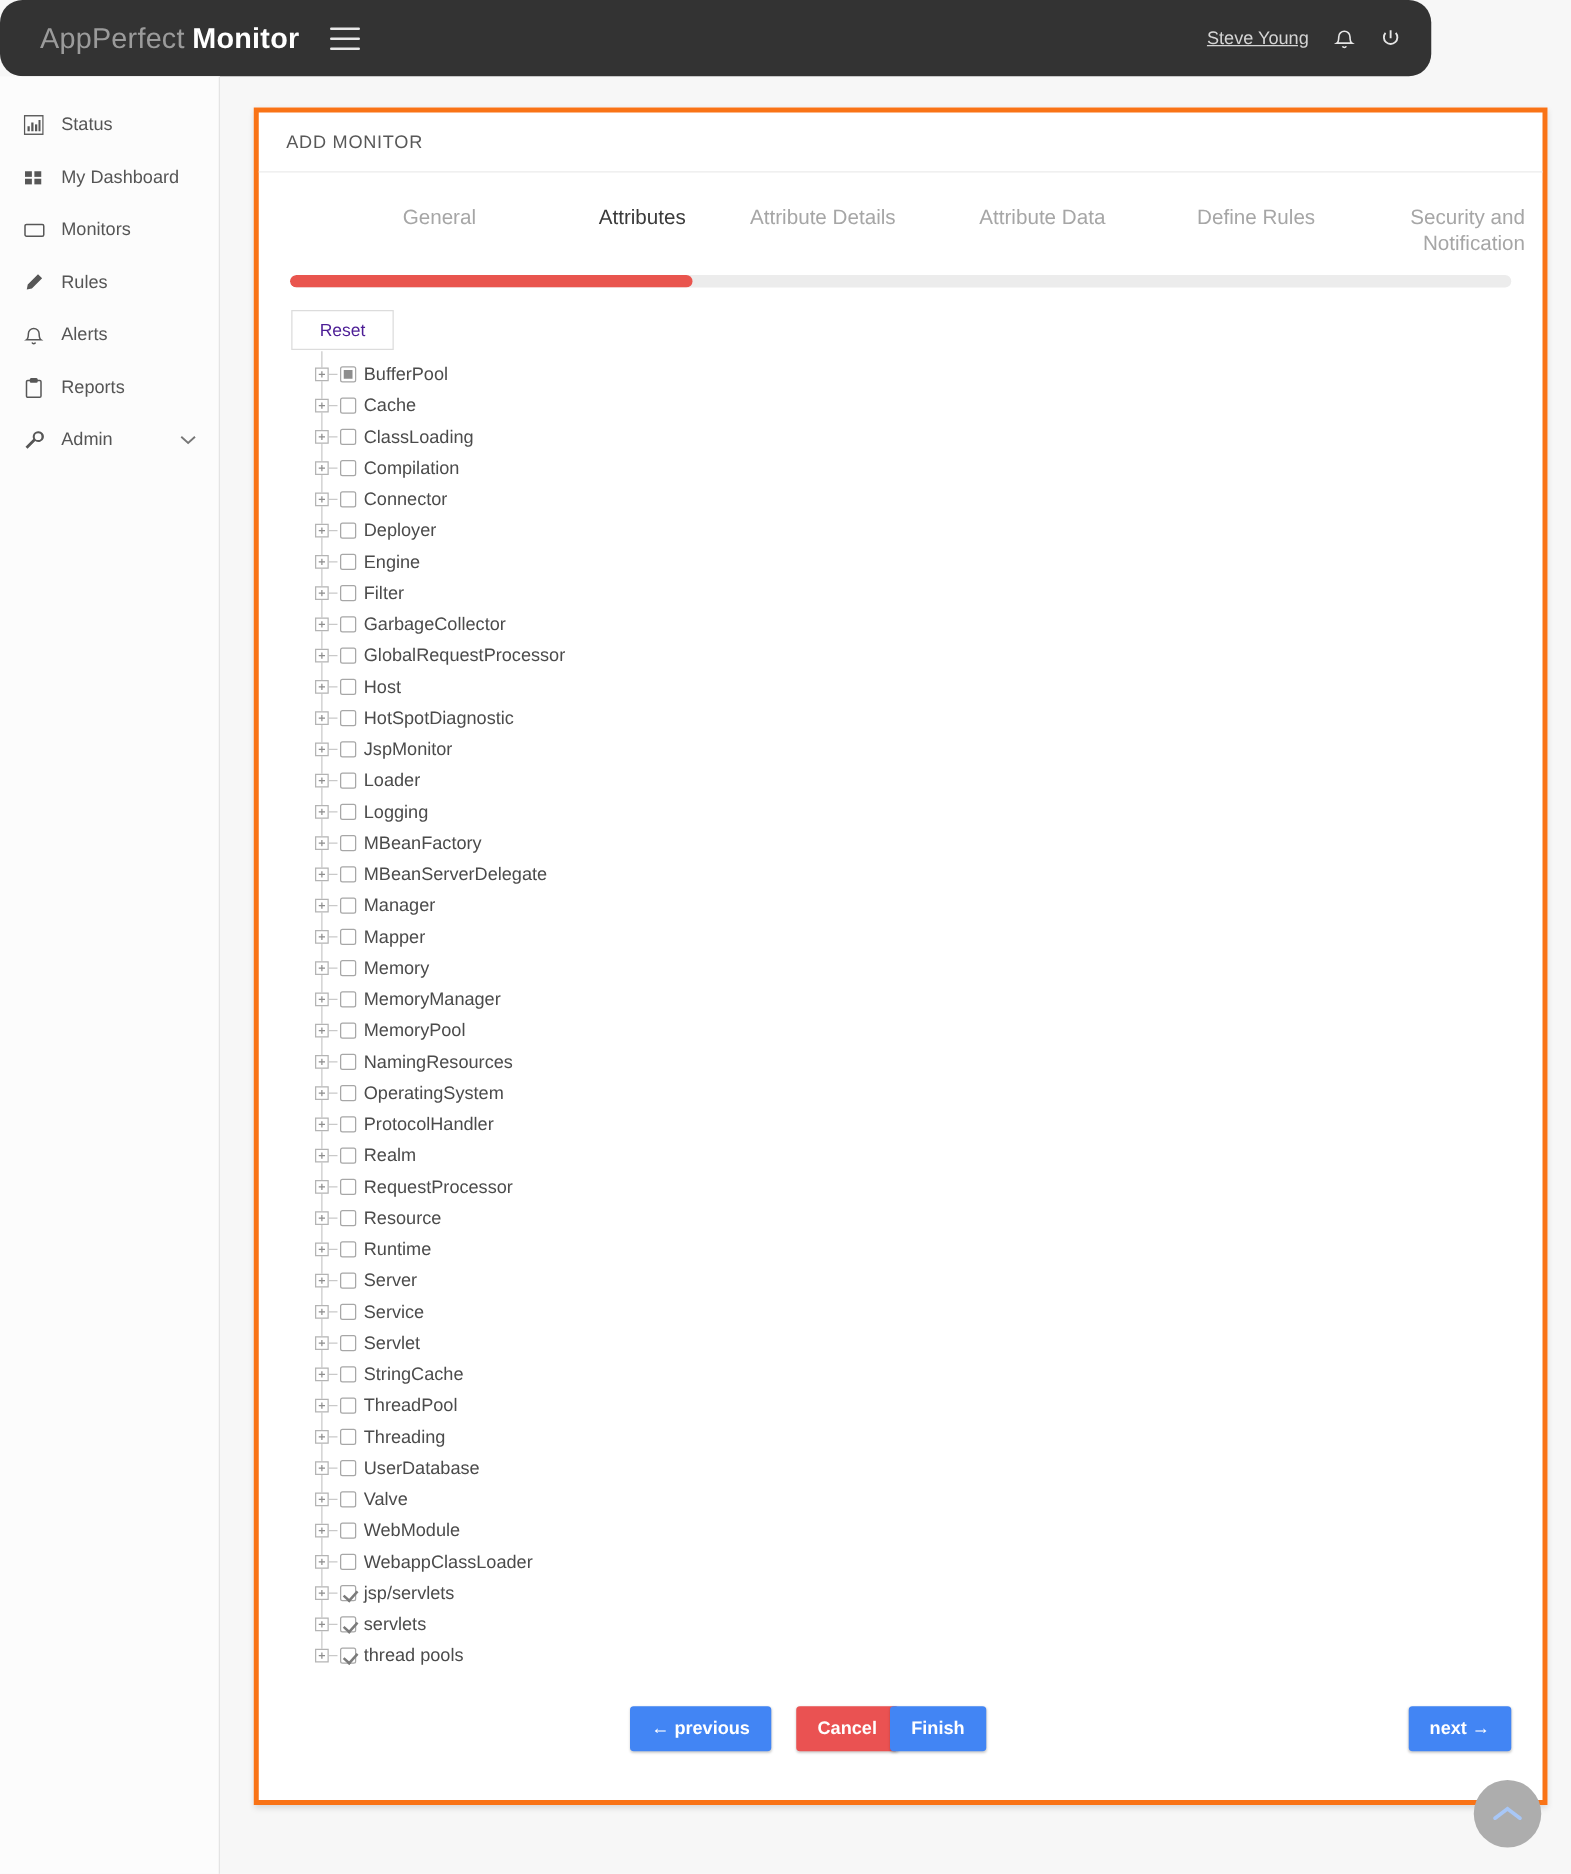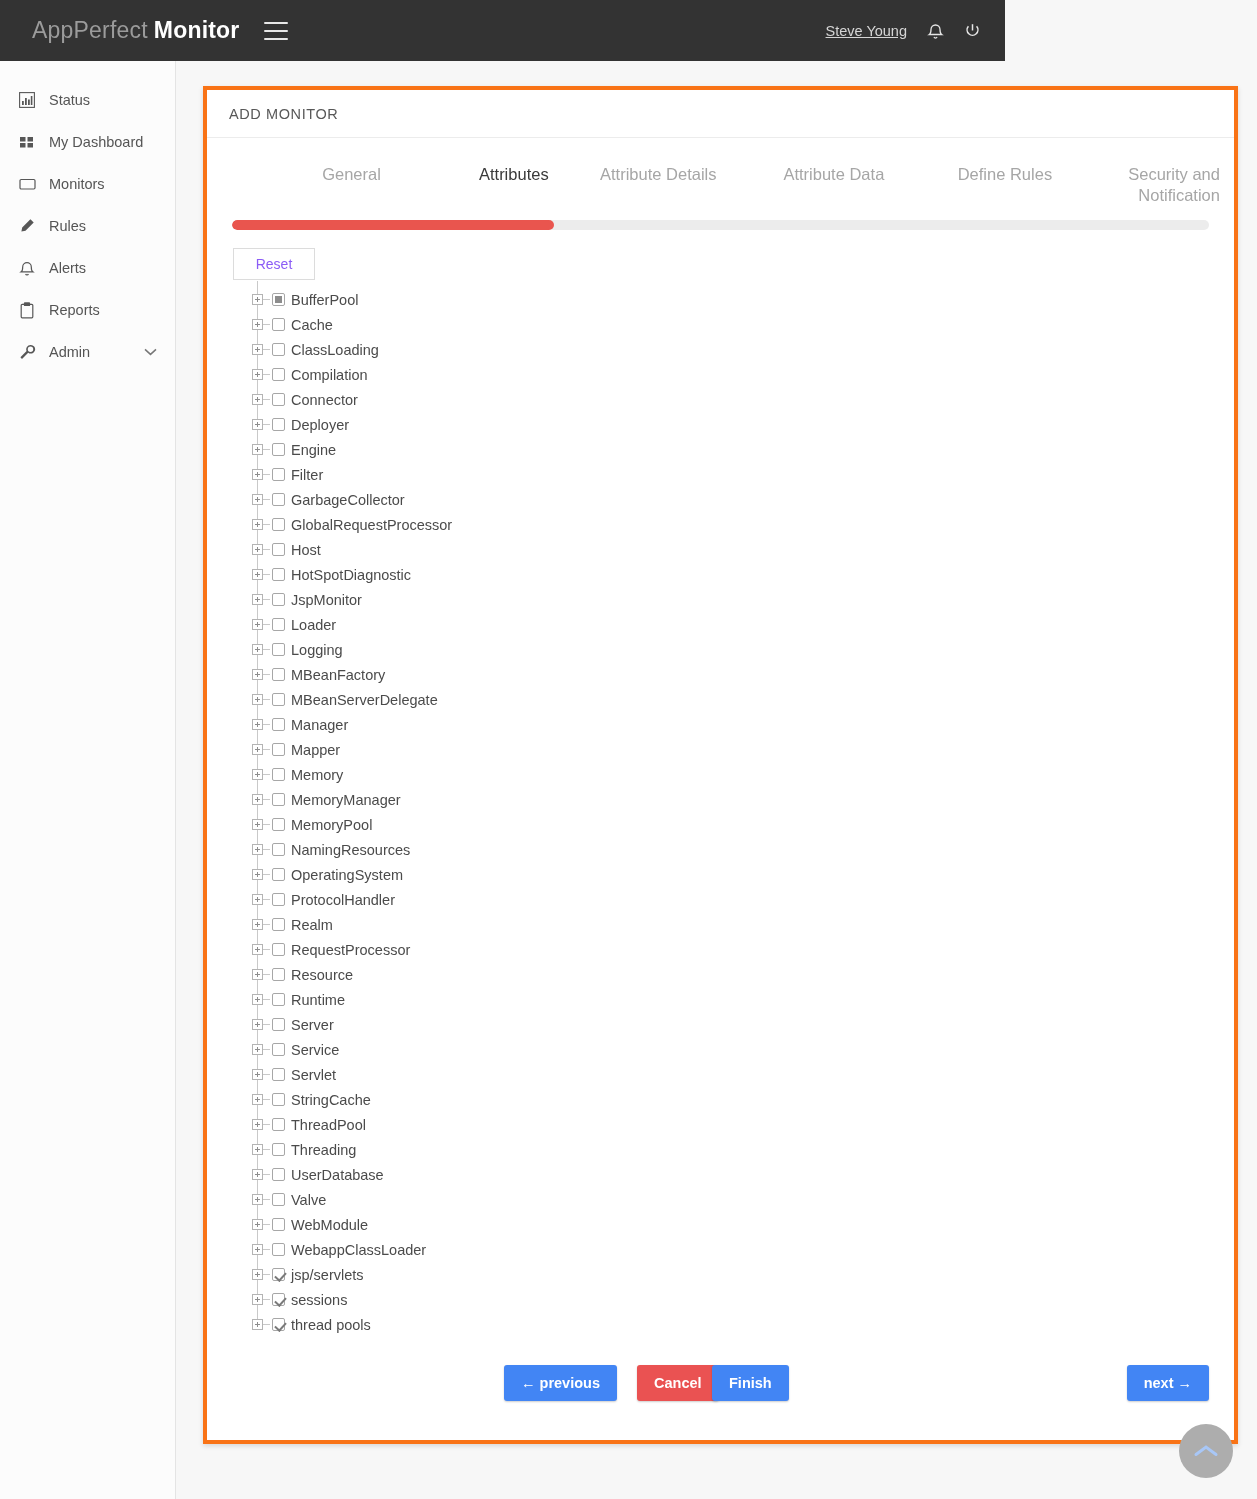--- a/index.html
+++ b/index.html
@@ -7,23 +7,23 @@
     margin: 0; padding: 0;
     width: 1257px; height: 1499px;
     background: #f7f7f7;
     font-family: "Liberation Sans", sans-serif;
     -webkit-font-smoothing: antialiased;
   }
 
   
   .topbar {
     position: absolute; top: 0; left: 0;
-    width: 1005px; height: 61px;
+    width: 1145px; height: 61px;
     background: #333333;
-    display: flex; align-items: center;
+    display: flex; align-items: center; border-radius: 18px;
   }
   .brand {
     margin-left: 32px;
     font-size: 23px;
     letter-spacing: 0.2px;
     white-space: nowrap;
   }
   .brand .b1 { color: #9b9b9b; font-weight: 400; }
   .brand .b2 { color: #ffffff; font-weight: 700; margin-left: 6px; }
   .hamburger {
@@ -113,21 +113,21 @@
     border-radius: 5px;
   }
 
   
   .reset-row { padding: 18px 0 0 26px; }
   .reset-btn {
     display: inline-block;
     min-width: 82px;
     padding: 7px 14px;
     font-size: 14px;
-    color: #8b5cf6;
+    color: #4c1d95;
     background: #ffffff;
     border: 1px solid #dcdcdc;
     cursor: pointer;
     text-align: center;
   }
 
   
   .tree { margin: 7px 0 0 44px; position: relative; }
   .tree::before {
     content: ""; position: absolute;
@@ -595,21 +595,21 @@
         <div class="tree-row">
           <span class="plusbox"></span>
           <span class="tree-dash"></span>
           <span class="cbox checked"></span>
           <span class="tree-label">jsp/servlets</span>
         </div>
         <div class="tree-row">
           <span class="plusbox"></span>
           <span class="tree-dash"></span>
           <span class="cbox checked"></span>
-          <span class="tree-label">sessions</span>
+          <span class="tree-label">servlets</span>
         </div>
         <div class="tree-row">
           <span class="plusbox"></span>
           <span class="tree-dash"></span>
           <span class="cbox checked"></span>
           <span class="tree-label">thread pools</span>
         </div>
       </div>
 
     <div class="footer">

